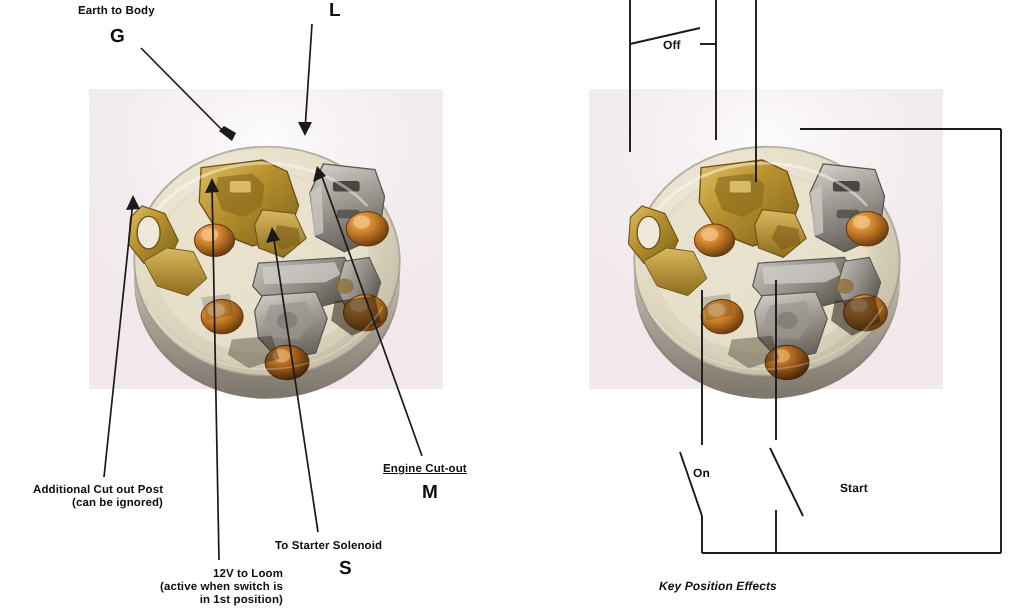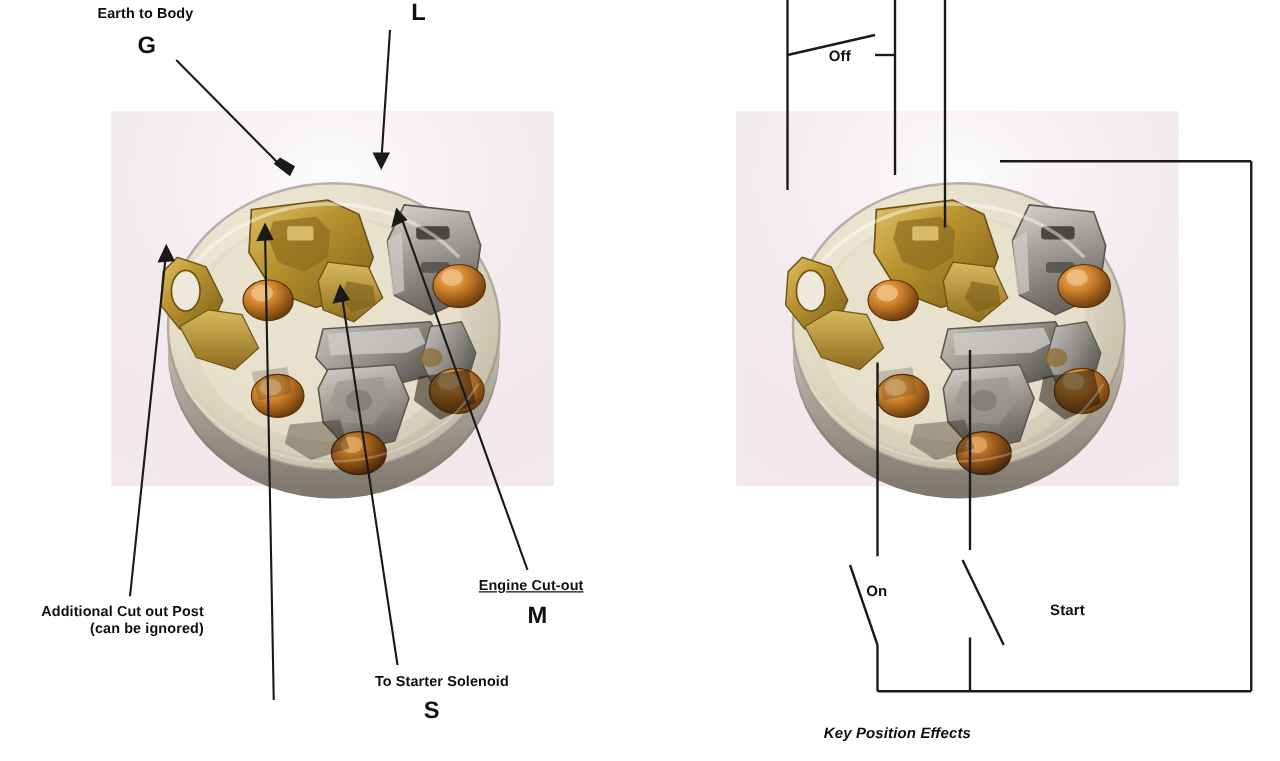--- a/index.html
+++ b/index.html
@@ -210,22 +210,25 @@
   </svg>
 
   <div class="lbl small" style="left:78px;top:5px;">Earth to Body</div>
   <div class="lbl big" style="left:110px;top:26px;">G</div>
 
   <div class="lbl big" style="left:329px;top:0px;">L</div>
 
   <div class="lbl small" style="left:33px;top:484px;">Additional Cut out Post
 (can be ignored)</div>
 
-
-  <div class="lbl small" style="left:275px;top:540px;margin-left:25px;">To Starter Solenoid</div>
+  <div class="lbl small" style="left:160px;top:568px;">12V to Loom
+(active when switch is
+in 1st position)</div>
+
+  <div class="lbl small" style="left:275px;top:540px;">To Starter Solenoid</div>
   <div class="lbl big" style="left:339px;top:558px;">S</div>
 
   <div class="lbl small" style="left:383px;top:463px;text-decoration:underline;">Engine Cut-out</div>
   <div class="lbl big" style="left:422px;top:482px;">M</div>
 
   <div class="lbl mid" style="left:663px;top:39px;">Off</div>
   <div class="lbl mid" style="left:645px;top:467px;margin-left:48px;">On</div>
   <div class="lbl mid" style="left:812px;top:482px;margin-left:28px;">Start</div>
 
   <div class="lbl mid" style="left:659px;top:580px;font-style:italic;">Key Position Effects</div>

